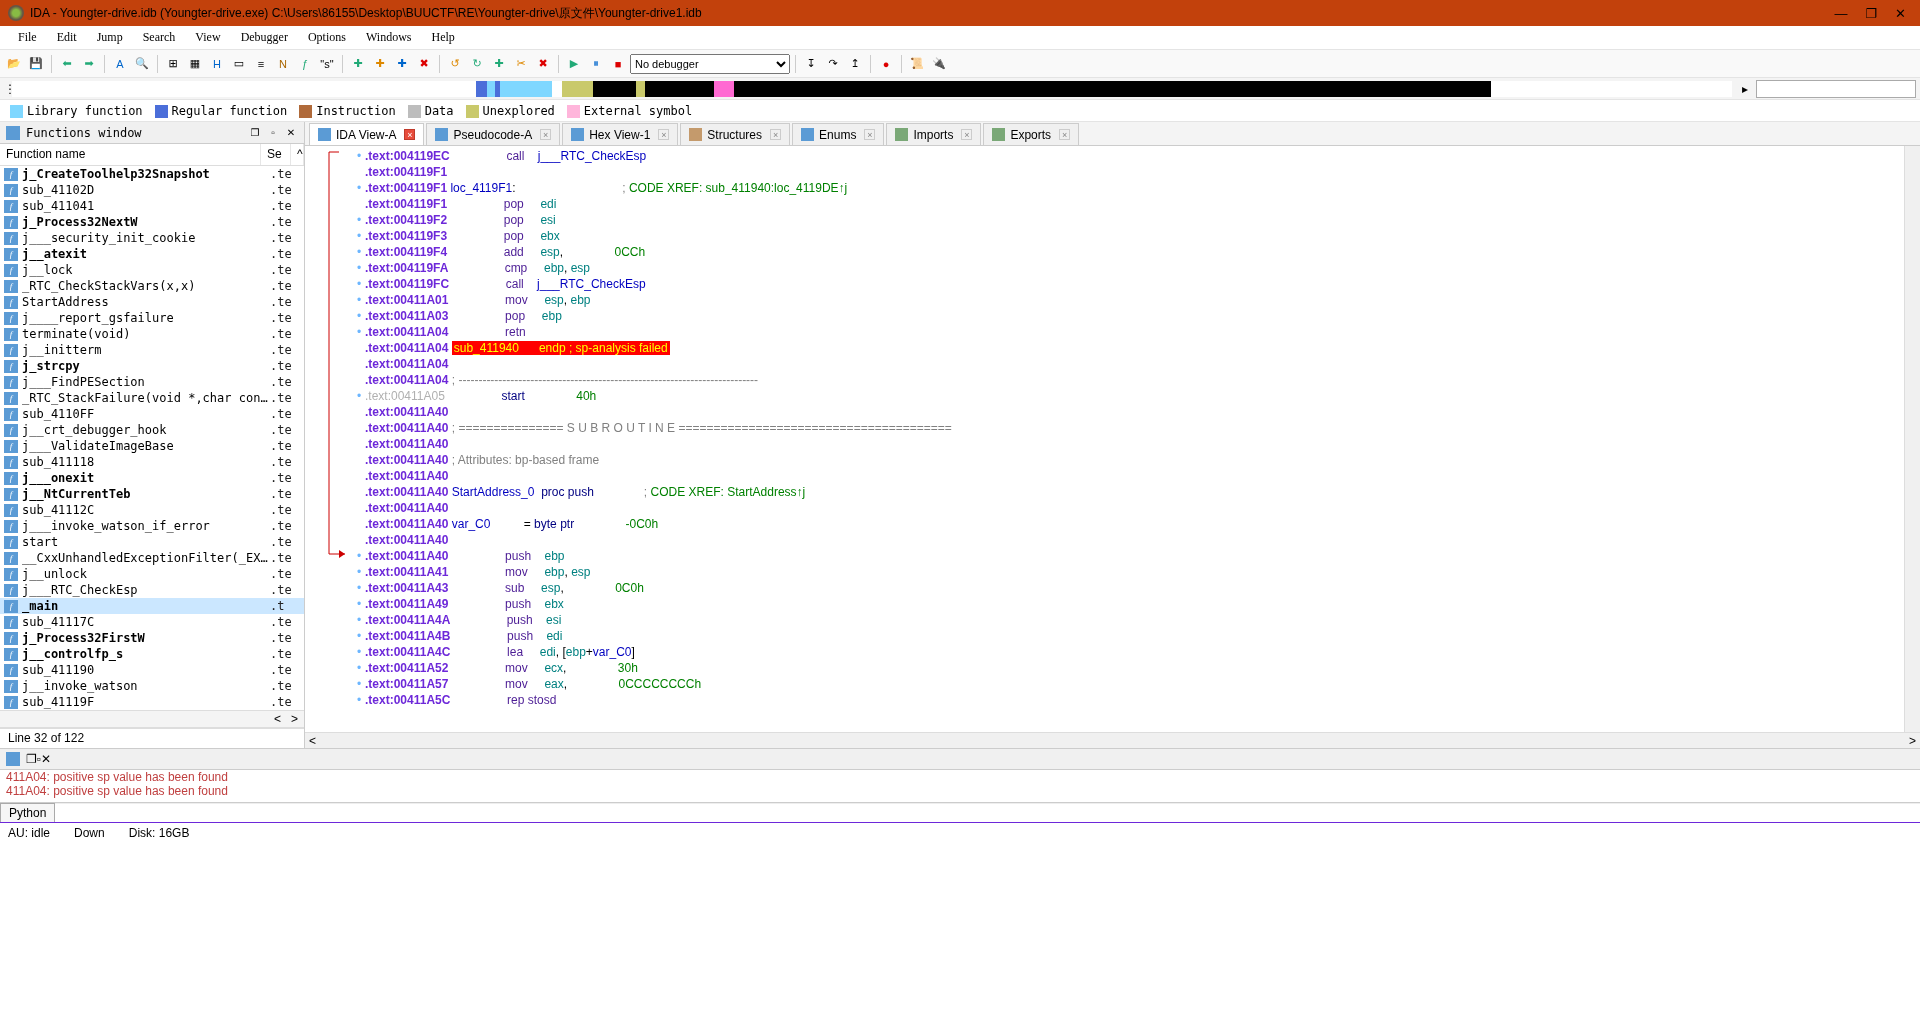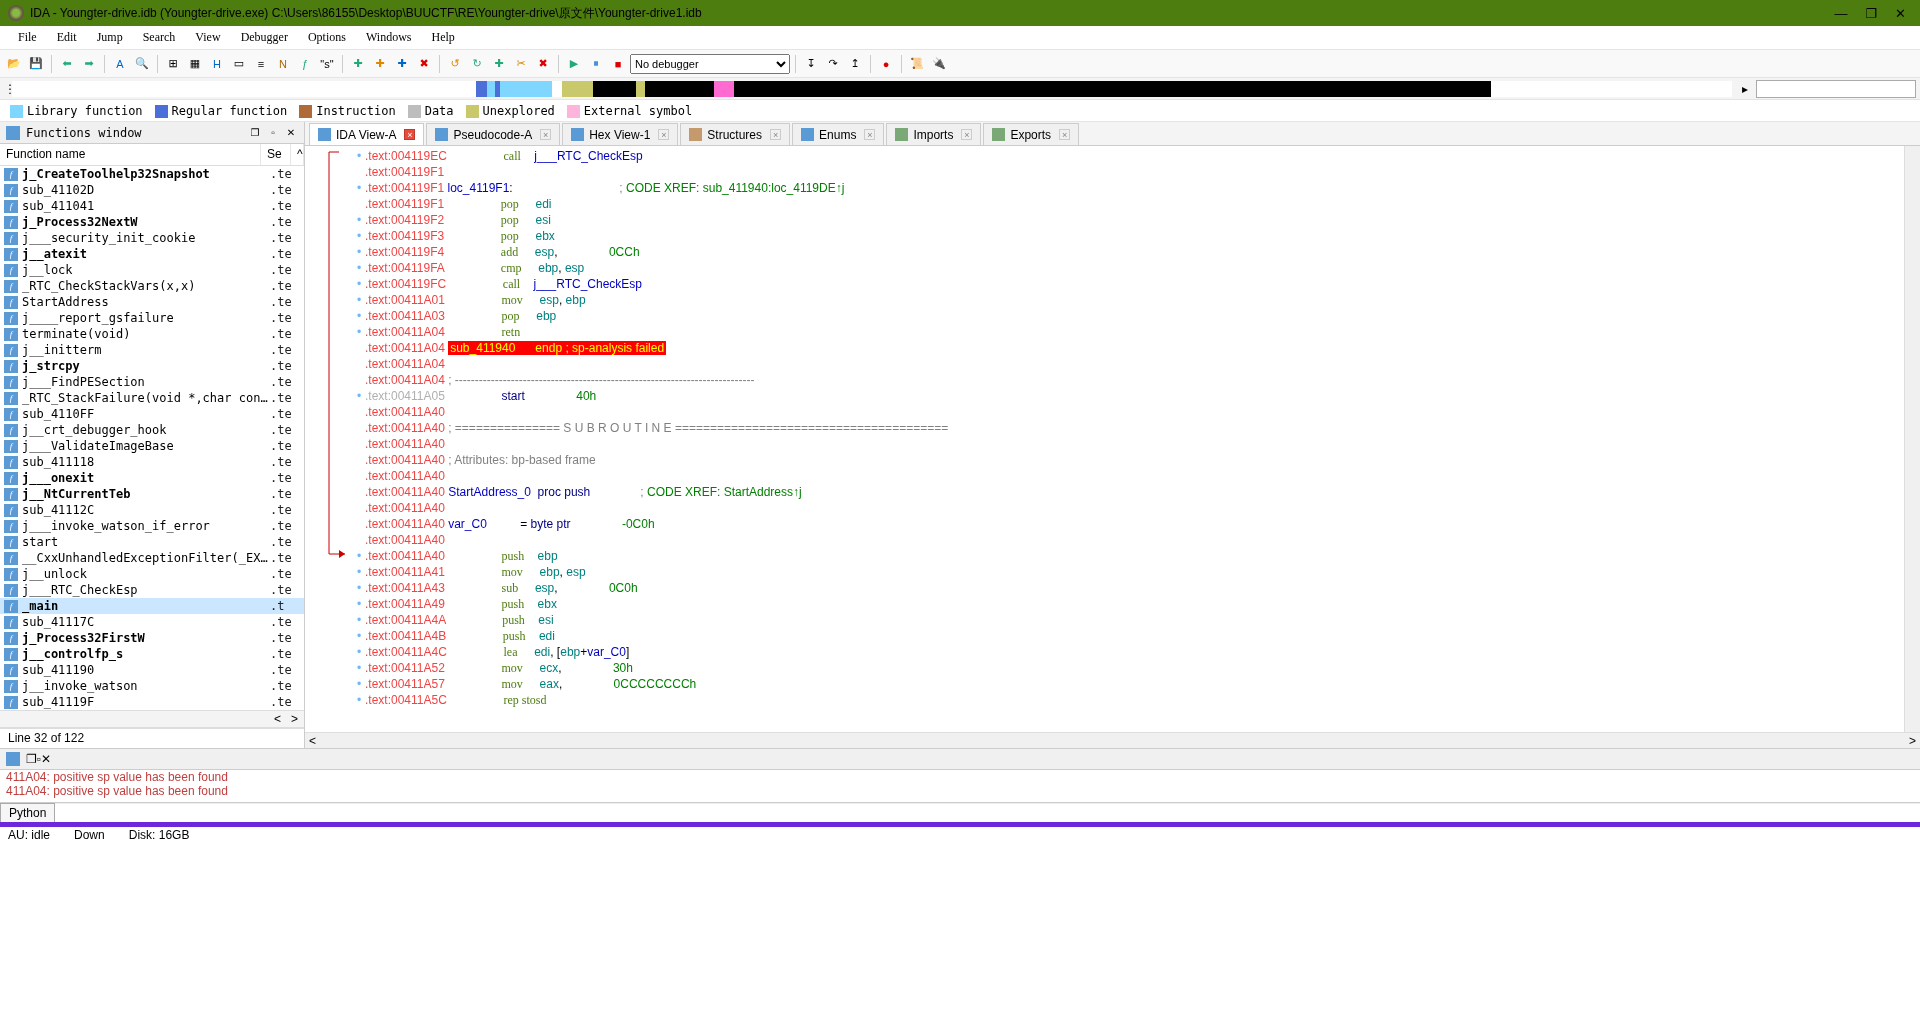--- a/index.html
+++ b/index.html
@@ -1,19 +1,19 @@
 <!DOCTYPE html>
 <html><head>
 <meta charset="utf-8">
 <style>
 * { margin:0; padding:0; box-sizing:border-box; font-family:"Segoe UI",Tahoma,sans-serif; font-size:12px; }
 body { background:#fff; width:1920px; height:1030px; overflow:hidden; position:relative; }
 
 
-.titlebar { height:26px; background:#4d7c0f; display:flex; align-items:center; padding:0 8px; }
+.titlebar { height:26px; background:#c2410c; display:flex; align-items:center; padding:0 8px; }
 .titlebar .ida-logo { width:16px; height:16px; background:radial-gradient(circle,#8b4 30%,#654 60%); border-radius:50%; margin-right:6px; }
 .titlebar .title-text { flex:1; font-size:12px; }
 .titlebar .win-ctrl { display:flex; gap:18px; margin-right:6px; }
 .titlebar .win-ctrl span { font-size:13px; cursor:pointer; font-family:sans-serif; }
 
 
 .menubar { height:24px; display:flex; align-items:center; padding:0 8px; gap:0; border-bottom:1px solid #e4e4e4; }
 .menubar span { padding:3px 10px; cursor:pointer;font-family:Liberation Serif, serif; }
 
 
@@ -66,43 +66,43 @@
 .tab.active { background:#fff; }
 .tab .ticon { width:13px; height:13px; margin-right:5px; }
 .tab .tlabel { margin-right:8px; font-size:12px;}
 .tab .tclose { width:11px; height:11px; font-size:9px; color:#888; border:1px solid #ccc; text-align:center; line-height:10px;}
 
 
 .disasm-wrap { flex:1; display:flex; overflow:hidden; }
 .arrow-gutter { width:48px; background:#fff; position:relative; }
 .disasm { flex:1; overflow:auto; background:#fff; padding-top:2px; }
 .disasm .line { height:16px; white-space:pre; font-family:Consolas,monospace; font-size:12.5px; display:flex; align-items:center; }
-.disasm .addr { color:#ef4444; }
+.disasm .addr { color:#6d28d9;font-weight:bold; }
 .disasm .addr-gray { color:#b0b0b0; }
-.disasm .mnem { color:#4d7c0f;font-family:Liberation Serif, serif; }
+.disasm .mnem { color:#4c1d95; }
 .disasm .reg { color:#008080; }
 .disasm .num { color:#008000;padding-left:48px; }
 .disasm .name { color:#0000c0; }
 .disasm .cmt { color:#808080; }
 .disasm .xref { color:#008000; }
 .disasm .red-hl { background:#ff0000; color:#ffff00; padding:0 2px; }
 .disasm .kw { color:#000080; }
 .disasm-vscroll { width:16px; background:#f0f0f0; border-left:1px solid #ddd;}
 .status-line { height:18px; border-top:1px solid #ddd; padding:2px 8px; font-family:Consolas,monospace; font-size:12px; background:#fff; }
 .hscroll { height:16px; background:#f0f0f0; border-top:1px solid #ddd; display:flex; align-items:center; padding:0 4px;}
 
 
 .output-hdr { height:22px; background:#f0f0f0; border-top:1px solid #ccc; border-bottom:1px solid #ccc; display:flex; align-items:center; padding:0 6px;}
 .output-body { height:32px; background:#fff; padding:0 6px; font-family:Consolas,monospace; font-size:12.5px; overflow:hidden; }
 .output-body .errline { color:#c04040; white-space:pre; }
 .python-tab { height:20px; border-top:1px solid #ccc; display:flex;}
 .python-tab .pybox { border:1px solid #aaa; border-bottom:none; padding:2px 8px; background:#f6f6f6; cursor:pointer; font-size:12px;}
 .python-tab .cmdline { flex:1; background:#fff; border-top:1px solid #eee;}
 
-.bottom-status { height:20px; border-top:5px solid #6d28d9; display:flex; align-items:center; padding:2px 8px; font-family:Consolas,monospace; font-size:12px; gap:24px;}
+.bottom-status { height:20px; border-top:1px solid #6d28d9; display:flex; align-items:center; padding:2px 8px; font-family:Consolas,monospace; font-size:12px; gap:24px;}
 
 .arrow-svg { position:absolute; top:0; left:0; }
 </style>
 </head>
 <body>
 
 <div class="titlebar">
   <span class="ida-logo"></span>
   <span class="title-text">IDA - Youngter-drive.idb (Youngter-drive.exe) C:\Users\86155\Desktop\BUUCTF\RE\Youngter-drive\原文件\Youngter-drive1.idb</span>
   <div class="win-ctrl">

